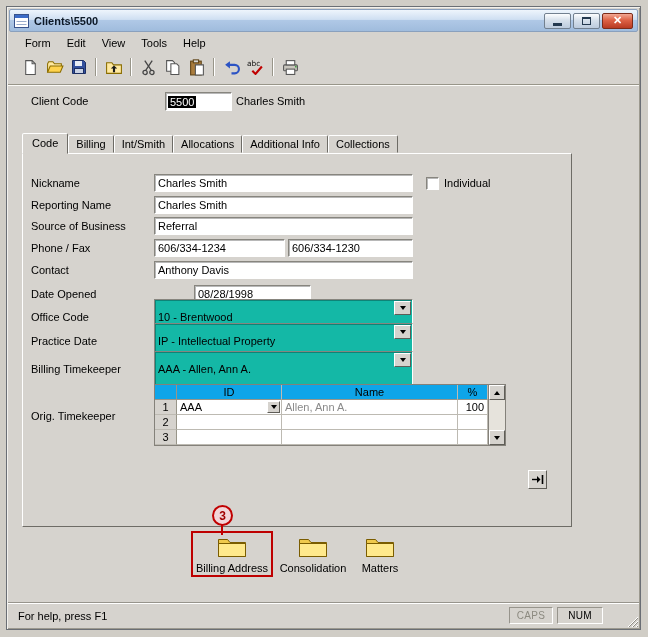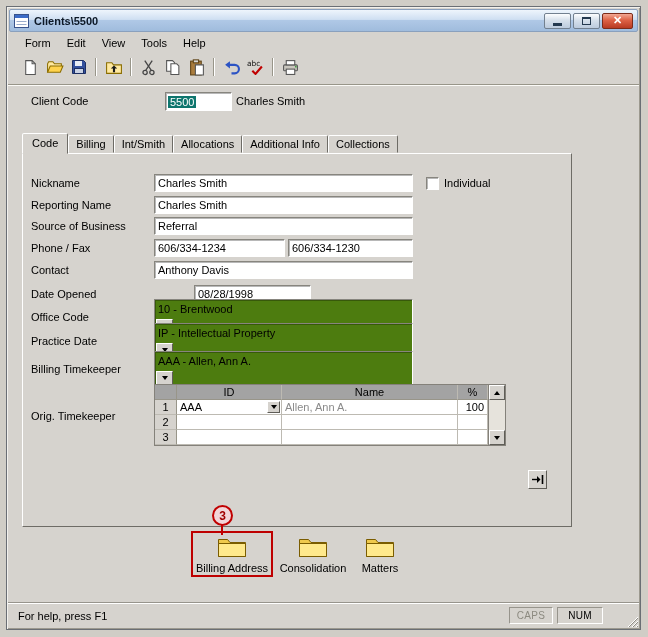--- a/index.html
+++ b/index.html
@@ -55,21 +55,21 @@
   }
   
   .client-row { position:absolute; left:0; top:82px; right:0; height:26px; }
   .client-row .lbl { position:absolute; left:24px; top:6px; }
   .client-code-field {
     position:absolute; left:158px; top:3px; width:67px; height:19px;
     background:#fff; border:1px solid; border-color:#87857e #fff #fff #87857e;
     box-shadow: inset 1px 1px 0 rgba(0,0,0,0.28);
     display:flex; align-items:center; padding-left:2px;
   }
-  .sel { background:#0f766e; color:#fff; padding:0 2px; }
+  .sel { background:#000000; color:#fff; padding:0 2px; }
   .client-name { position:absolute; left:229px; top:6px; }
   
   .tabstrip {
     position:absolute; left:15px; top:124px; height:23px;
     display:flex; align-items:flex-end; z-index:3;
   }
   .tab {
     height:18px; margin-bottom:1px; padding:0 7px; line-height:17px;
     background:#D6D3CE; border:1px solid; border-color:#fff #6e6c66 transparent #fff;
     border-radius:2px 2px 0 0;
@@ -85,23 +85,23 @@
   .frow { display:flex; align-items:center; height:18px; margin:0 0 4px 8px; }
   .frow.mb3 { margin-bottom:3px; } .frow.mb5 { margin-bottom:5px; }
   .frow.mb6 { margin-bottom:6px; } .frow.mb10 { margin-bottom:10px; }
   .flabel { width:123px; flex:none; }
   .tfield {
     height:18px; background:#fff; border:1px solid; border-color:#87857e #fff #fff #87857e;
     box-shadow: inset 1px 1px 0 rgba(0,0,0,0.28);
     display:flex; align-items:center; padding:0 3px; overflow:hidden; white-space:nowrap;
   }
   .w259 { width:259px; } .w131 { width:131px; } .w125 { width:125px; margin-left:3px; } .w117 { width:117px;margin-left:40px; }
-  .combo { width:259px; height:36px; display:flex; background:#4d7c0f;
+  .combo { width:259px; height:36px; display:flex; background:#14b8a6;
     border:1px solid; border-color:#87857e #fff #fff #87857e;
-    box-shadow: inset 1px 1px 0 rgba(0,0,0,0.28); flex-direction: column; }
+    box-shadow: inset 1px 1px 0 rgba(0,0,0,0.28); }
   .combo .val { flex:1; display:flex; align-items:center; padding:0 3px; overflow:hidden; white-space:nowrap; }
   .combo-btn {
     width:17px; height:14px; margin:1px; background:#D6D3CE;
     border:1px solid; border-color:#fff #5f5d57 #5f5d57 #fff;
     display:flex; align-items:center; justify-content:center; flex:none;
   }
   .tri-down { width:0; height:0; border-left:3px solid transparent; border-right:3px solid transparent; border-top:4px solid #000; }
   .tri-up { width:0; height:0; border-left:3px solid transparent; border-right:3px solid transparent; border-bottom:4px solid #000; }
   .checkbox {
     width:13px; height:13px; background:#fff; margin-left:13px;
@@ -112,21 +112,21 @@
   
   .tkrow { display:flex; align-items:center; margin-left:8px; }
   .tkrow .flabel { padding-top:2px; }
   .grid { width:352px; height:62px; background:#fff; border:1px solid #84817a; position:relative; }
   .grow { display:flex; height:15px; }
   .gcell { border-right:1px solid #bdbab2; border-bottom:1px solid #bdbab2; display:flex; align-items:center; overflow:hidden; }
   .c-num { width:22px; background:#D6D3CE; justify-content:center; border-right:1px solid #989589; }
   .c-id { width:105px; }
   .c-name { width:176px; }
   .c-pct { width:30px; justify-content:flex-end; padding-right:3px; }
-  .ghead .gcell { background:#a3a3a3; justify-content:center; border-bottom:1px solid #989589; padding:0; }
+  .ghead .gcell { background:#0ea5e9; justify-content:center; border-bottom:1px solid #989589; padding:0; }
   .gname-dim { color:#8a8a8a; padding-left:3px; }
   .gid-val { flex:1; padding-left:3px; }
   .cell-combo-btn {
     width:13px; height:12px; margin-right:1px; background:#D6D3CE; flex:none;
     border:1px solid; border-color:#fff #5f5d57 #5f5d57 #fff;
     display:flex; align-items:center; justify-content:center;
   }
   .grid-sb { position:absolute; right:0; top:0; bottom:0; width:17px; background:#e6e3dc; border-left:1px solid #84817a; display:flex; flex-direction:column; justify-content:space-between; }
   .sb-btn { height:15px; background:#D6D3CE; border:1px solid; border-color:#fff #5f5d57 #5f5d57 #fff; display:flex; align-items:center; justify-content:center; }
   .goto-btn {

